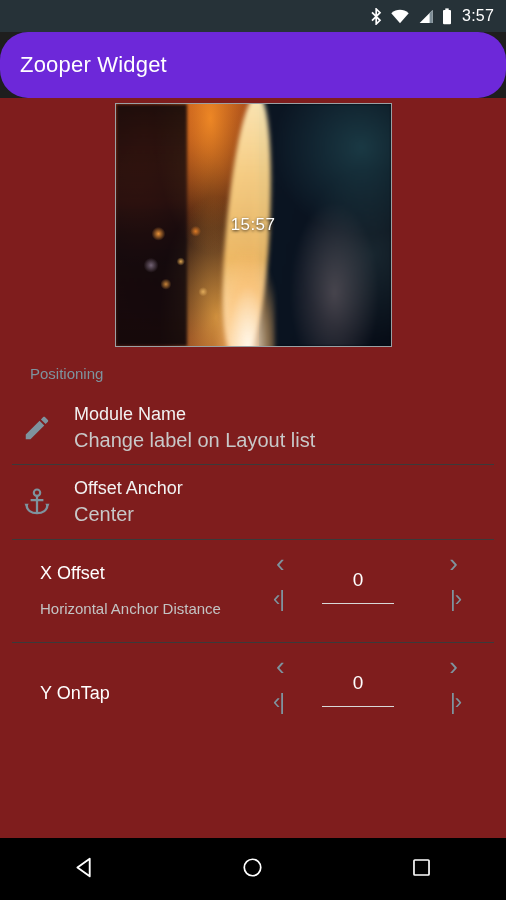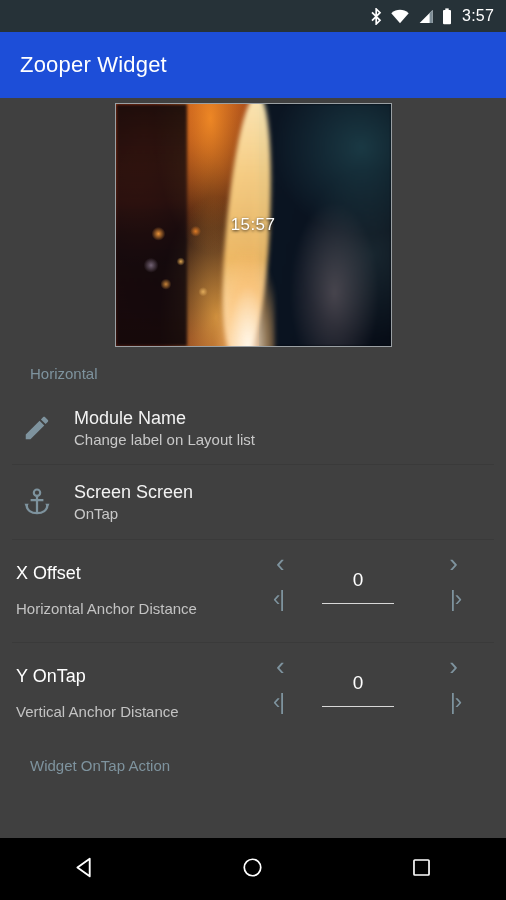--- a/index.html
+++ b/index.html
@@ -18,29 +18,29 @@
     padding-right:12px; gap:8px;
   }
   .sb-icon { display:flex; align-items:center; justify-content:center; }
   .sb-clock {
     color:#ffffff; font-size:16px; letter-spacing:.2px;
     margin-left:2px; font-family:"Liberation Sans", sans-serif;
   }
 
   
   .appbar {
-    flex:0 0 66px; background:#1d4ed8;
-    display:flex; align-items:center; padding-left:20px;
+    flex:0 0 66px; background:#6d28d9;
+    display:flex; align-items:center; padding-left:20px;border-radius:28px;
   }
   .appbar-title {
     color:#ffffff; font-size:22px; font-weight:400; letter-spacing:.2px;
   }
 
   
-  .content { flex:1 1 auto; background:#404040; position:relative; overflow:hidden; }
+  .content { flex:1 1 auto; background:#7f1d1d; position:relative; overflow:hidden; }
 
   
   .preview-wrap { display:flex; justify-content:center; padding-top:5px; }
   .preview-frame {
     width:277px; height:244px;
     border:1px solid #9aa0a4;
     position:relative; overflow:hidden; background:#05070d;
   }
   .pv-layer { position:absolute; inset:0; }
   .pv-right {
@@ -117,35 +117,35 @@
   }
   .row-icon {
     width:74px; flex:0 0 74px; display:flex;
     align-items:center; justify-content:center;
   }
   .row-text { flex:1 1 auto; min-width:0; }
   .row-title {
     color:#f2f2f2; font-size:18px; font-weight:400; line-height:1.25;
   }
   .row-sub {
-    color:#c8c8c8; font-size:15px; font-weight:400; line-height:1.3; margin-top:1px;
+    color:#c8c8c8; font-size:20px; font-weight:400; line-height:1.3; margin-top:1px;
   }
   .divider {
     height:1px; background:#3a3a3a; margin:0 12px;
   }
 
   .row-module { height:72px; }
   .row-anchor { height:74px; }
 
   
   .row-offset {
     height:102px; display:flex; align-items:stretch; padding:0;
   }
   .off-left {
-    flex:0 0 268px; padding-left:16px; display:flex;
+    flex:0 0 268px; padding-left:40px; display:flex;
     flex-direction:column; justify-content:center;
   }
   .off-title { color:#ffffff; font-size:18px; line-height:1.2; }
   .off-sub { color:#c3c3c3; font-size:15px; line-height:1.25; margin-top:16px; }
   .off-stepper {
     flex:1 1 auto; position:relative;
   }
   .chev {
     position:absolute; color:#7e939e; font-size:26px; line-height:1;
     font-family:"Liberation Sans", sans-serif; user-select:none;
@@ -210,21 +210,21 @@
         <div class="pv-fire"></div>
         <div class="pv-dark-left"></div>
         <div class="pv-embers"></div>
         <div class="pv-seam"></div>
         <div class="pv-flame"></div>
         <div class="pv-flame2"></div>
         <div class="pv-clock">15:57</div>
       </div>
     </div>
 
-    <div class="section-header">Horizontal</div>
+    <div class="section-header">Positioning</div>
 
     <div class="row row-module">
       <div class="row-icon">
         <svg width="30" height="30" viewBox="0 0 24 24">
           <path d="M3 17.25 L3 21 L6.75 21 L17.81 9.94 L14.06 6.19 Z
                    M20.71 7.04 C21.1 6.65 21.1 6.02 20.71 5.63 L18.37 3.29
                    C17.98 2.9 17.35 2.9 16.96 3.29 L15.13 5.12 L18.88 8.87 Z" fill="#7e939e"></path>
         </svg>
       </div>
       <div class="row-text">
@@ -239,22 +239,22 @@
         <svg width="32" height="32" viewBox="0 0 24 24">
           <path d="M12 2.6 A2.4 2.4 0 1 0 12 7.4 A2.4 2.4 0 1 0 12 2.6 Z" fill="none" stroke="#7e939e" stroke-width="1.6"></path>
           <path d="M12 7.4 L12 19.6" fill="none" stroke="#7e939e" stroke-width="1.7"></path>
           <path d="M7.2 10.6 L16.8 10.6" fill="none" stroke="#7e939e" stroke-width="1.7"></path>
           <path d="M4.2 14.2 C4.2 18.2 7.8 20.4 12 20.4 C16.2 20.4 19.8 18.2 19.8 14.2" fill="none" stroke="#7e939e" stroke-width="1.7" stroke-linecap="butt"></path>
           <path d="M2.6 13.4 L5.8 13.4 L4.2 16.2 Z" fill="#7e939e"></path>
           <path d="M18.2 13.4 L21.4 13.4 L19.8 16.2 Z" fill="#7e939e"></path>
         </svg>
       </div>
       <div class="row-text">
-        <div class="row-title">Screen Screen</div>
-        <div class="row-sub">OnTap</div>
+        <div class="row-title">Offset Anchor</div>
+        <div class="row-sub">Center</div>
       </div>
     </div>
     <div class="divider"></div>
 
     <div class="row-offset">
       <div class="off-left">
         <div class="off-title">X Offset</div>
         <div class="off-sub">Horizontal Anchor Distance</div>
       </div>
       <div class="off-stepper">
@@ -266,35 +266,33 @@
           <div class="num-val">0</div>
           <div class="num-line"></div>
         </div>
       </div>
     </div>
     <div class="divider"></div>
 
     <div class="row-offset">
       <div class="off-left">
         <div class="off-title">Y OnTap</div>
-        <div class="off-sub">Vertical Anchor Distance</div>
       </div>
       <div class="off-stepper">
         <span class="chev chev-l">‹</span>
         <span class="chev chev-r">›</span>
         <span class="chev chev-ll">‹|</span>
         <span class="chev chev-rr">|›</span>
         <div class="num-wrap">
           <div class="num-val">0</div>
           <div class="num-line"></div>
         </div>
       </div>
     </div>
 
-    <div class="section-header tight">Widget OnTap Action</div>
 
   </div>
 
   <div class="navbar">
     <div class="nav-btn">
       <span>
         <svg width="25" height="25" viewBox="0 0 24 24">
           <path d="M17 3.5 L5.2 12 L17 20.5 Z" fill="none" stroke="#ffffff" stroke-width="1.8" stroke-linejoin="round"></path>
         </svg>
       </span>

